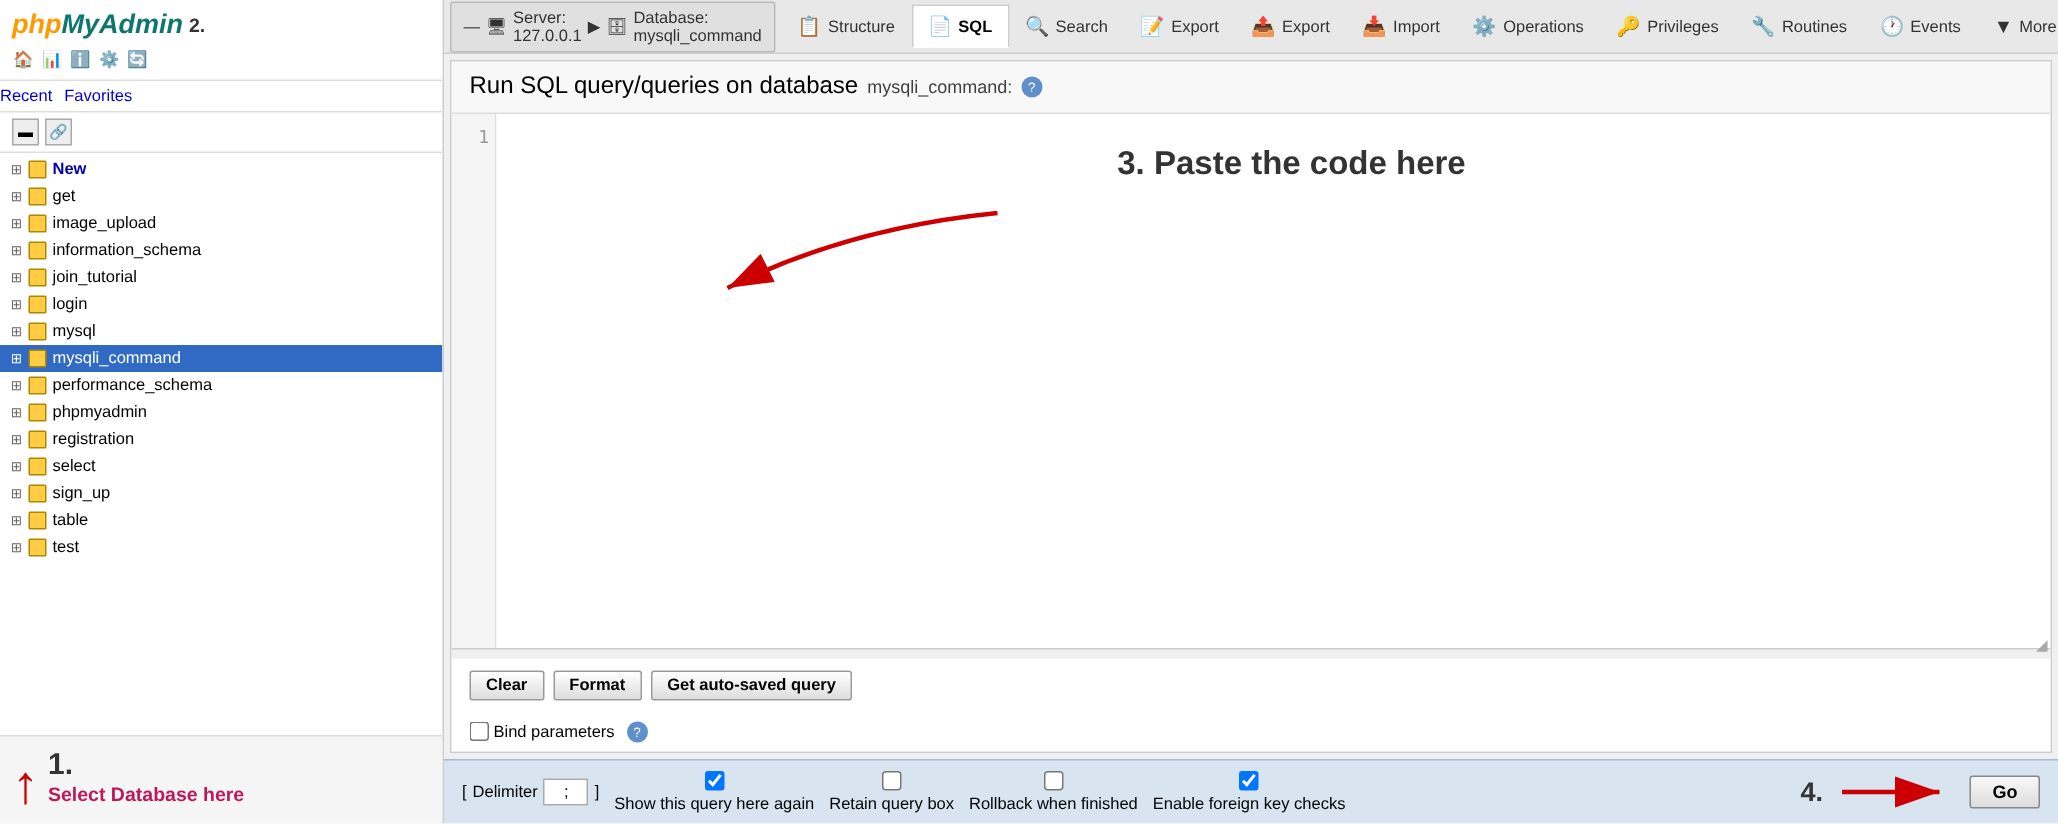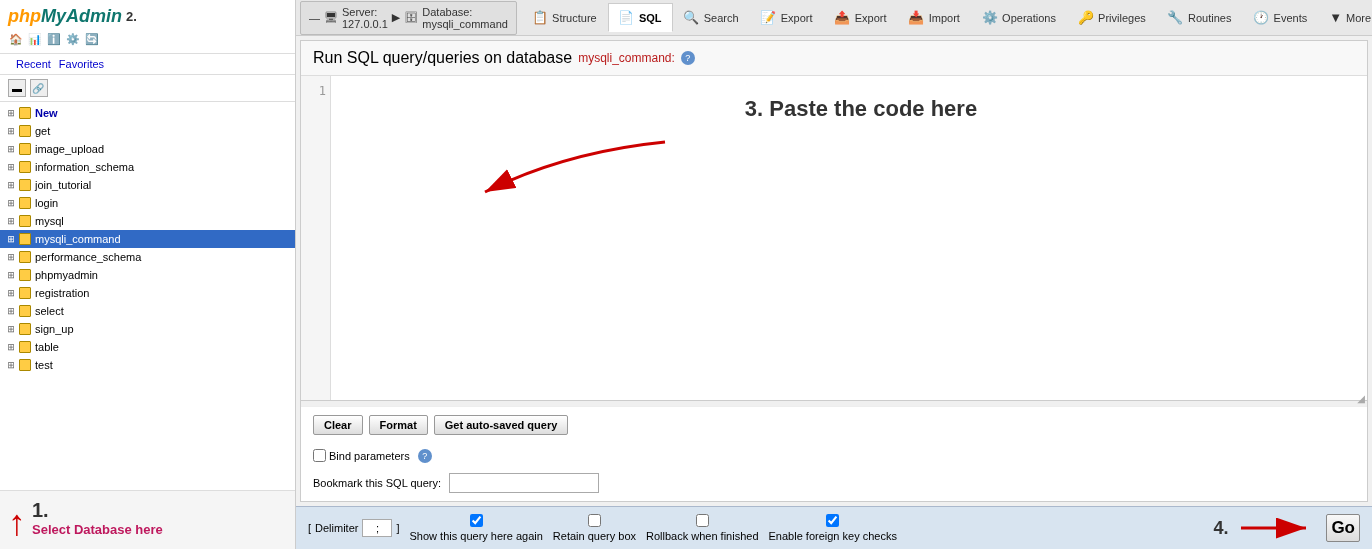--- a/index.html
+++ b/index.html
@@ -9,21 +9,21 @@
 
     
     .sidebar { width: 296px; background: #fff; border-right: 1px solid #ccc; display: flex; flex-direction: column; overflow: hidden; }
     .sidebar-header { background: #fff; padding: 6px 8px; border-bottom: 1px solid #ddd; }
     .sidebar-logo { display: flex; align-items: center; }
     .logo-php { color: #f90; font-weight: bold; font-size: 18px; font-style: italic; }
     .logo-myadmin { color: #0f766e; font-weight: bold; font-size: 18px; font-style: italic; }
     .sidebar-badge { color: #333; font-size: 13px; font-weight: bold; margin-left: 4px; }
     .sidebar-icons { display: flex; gap: 3px; margin-top: 4px; align-items: center; }
     .sidebar-icon { width: 16px; height: 16px; display: inline-flex; align-items: center; justify-content: center; font-size: 11px; }
-    .sidebar-links { display: flex; gap: 8px; padding: 4px 16px; font-size: 11px; border-bottom: 1px solid #ddd; }
+    .sidebar-links { display: flex; gap: 8px; padding: 4px 0; font-size: 11px; border-bottom: 1px solid #ddd; }
     .sidebar-links a { color: #00c; text-decoration: none; }
     .sidebar-toolbar { display: flex; gap: 4px; padding: 4px 8px; border-bottom: 1px solid #ddd; align-items: center; }
     .sidebar-toolbar-btn { width: 18px; height: 18px; background: #eee; border: 1px solid #aaa; font-size: 10px; display: flex; align-items: center; justify-content: center; cursor: pointer; }
     .sidebar-tree { flex: 1; overflow-y: auto; padding: 2px 0; }
     .tree-item { display: flex; align-items: center; padding: 2px 4px; cursor: pointer; font-size: 11px; white-space: nowrap; }
     .tree-item.selected { background: #316ac5; color: white; }
     .tree-item .expand-icon { width: 14px; height: 14px; display: inline-flex; align-items: center; justify-content: center; font-size: 9px; color: #666; }
     .tree-item.selected .expand-icon { color: white; }
     .tree-icon { width: 14px; height: 14px; margin-right: 3px; display: inline-flex; align-items: center; justify-content: center; }
     .db-icon { width: 12px; height: 12px; background: #ffcc44; border: 1px solid #aa8800; border-radius: 1px; }
@@ -43,21 +43,21 @@
     .nav-tab.active { background: #fff; border: 1px solid #ccc; border-bottom: 1px solid #fff; color: #000; font-weight: bold; }
     .nav-tab-icon { font-size: 13px; }
     .settings-icon { margin-left: auto; font-size: 14px; color: #666; cursor: pointer; padding: 4px; }
 
     
     .content-area { flex: 1; background: #fff; margin: 4px; border: 1px solid #ccc; display: flex; flex-direction: column; overflow: hidden; position: relative; }
 
     
     .sql-header { padding: 8px 12px; background: #f8f8f8; border-bottom: 1px solid #ddd; display: flex; align-items: center; gap: 6px; }
     .sql-header-text { font-size: 16px; }
-    .sql-header-db { color: #b91c1c; font-weight: normal; }
+    .sql-header-db { color: #404040; font-weight: normal; }
     .help-icon { width: 14px; height: 14px; background: #6090cc; border-radius: 50%; color: white; font-size: 9px; display: inline-flex; align-items: center; justify-content: center; cursor: pointer; }
 
     
     .sql-editor-wrap { flex: 1; position: relative; display: flex; overflow: hidden; }
     .line-numbers { width: 30px; background: #f5f5f5; border-right: 1px solid #ddd; padding: 8px 4px; text-align: right; font-size: 12px; color: #999; font-family: monospace; }
     .sql-editor { flex: 1; border: none; outline: none; padding: 8px; font-size: 12px; font-family: monospace; resize: none; background: #fff; }
     .editor-resize { height: 6px; background: #f0f0f0; border-top: 1px solid #ccc; cursor: ns-resize; }
 
     
     .sql-toolbar { padding: 8px 12px; display: flex; gap: 6px; align-items: center; background: #fff; border-top: 1px solid #eee; }
@@ -69,21 +69,21 @@
     .bookmark-section { padding: 4px 12px 8px; display: flex; align-items: center; gap: 8px; background: #fff; }
     .bookmark-label { font-size: 11px; }
     .bookmark-input { width: 150px; height: 20px; border: 1px solid #aaa; padding: 2px 4px; font-size: 11px; }
 
     
     .bottom-bar { background: #d8e4f0; border-top: 1px solid #aab8cc; padding: 6px 12px; display: flex; align-items: center; gap: 10px; min-height: 38px; }
     .delimiter-section { display: flex; align-items: center; gap: 4px; font-size: 11px; }
     .delimiter-input { width: 30px; height: 18px; border: 1px solid #aaa; padding: 2px; font-size: 11px; text-align: center; }
     .checkbox-options { display: flex; align-items: center; gap: 10px; flex: 1; }
     .checkbox-label { font-size: 11px; display: flex; align-items: center; gap: 3px; flex-direction: column; }
-    .go-btn { margin-left: auto; padding: 3px 4px; font-size: 17px; border: 1px solid #888; background: linear-gradient(to bottom, #f8f8f8, #ddd); cursor: pointer; border-radius: 2px; font-weight: bold; }
+    .go-btn { margin-left: auto; padding: 3px 14px; font-size: 12px; border: 1px solid #888; background: linear-gradient(to bottom, #f8f8f8, #ddd); cursor: pointer; border-radius: 2px; font-weight: bold; }
 
     
     .step-num { font-weight: bold; font-size: 20px; color: #333; }
   </style>
 </head>
 <body>
 
 <div class="app-container">
 
   <div class="sidebar">
@@ -325,24 +325,20 @@
       </div>
 
       <div class="sql-options">
         <label>
           <input type="checkbox" style="">
           <span>Bind parameters</span>
         </label>
         <span class="help-icon">?</span>
       </div>
 
-      <div class="bookmark-section">
-        <span class="bookmark-label">Bookmark this SQL query:</span>
-        <input type="text" class="bookmark-input" style="">
-      </div>
     </div>
 
     <div class="bottom-bar">
       <div class="delimiter-section">
         <span>[</span>
         <span>Delimiter</span>
         <input type="text" class="delimiter-input" value=";" style="">
         <span>]</span>
       </div>
       <div class="checkbox-options">

